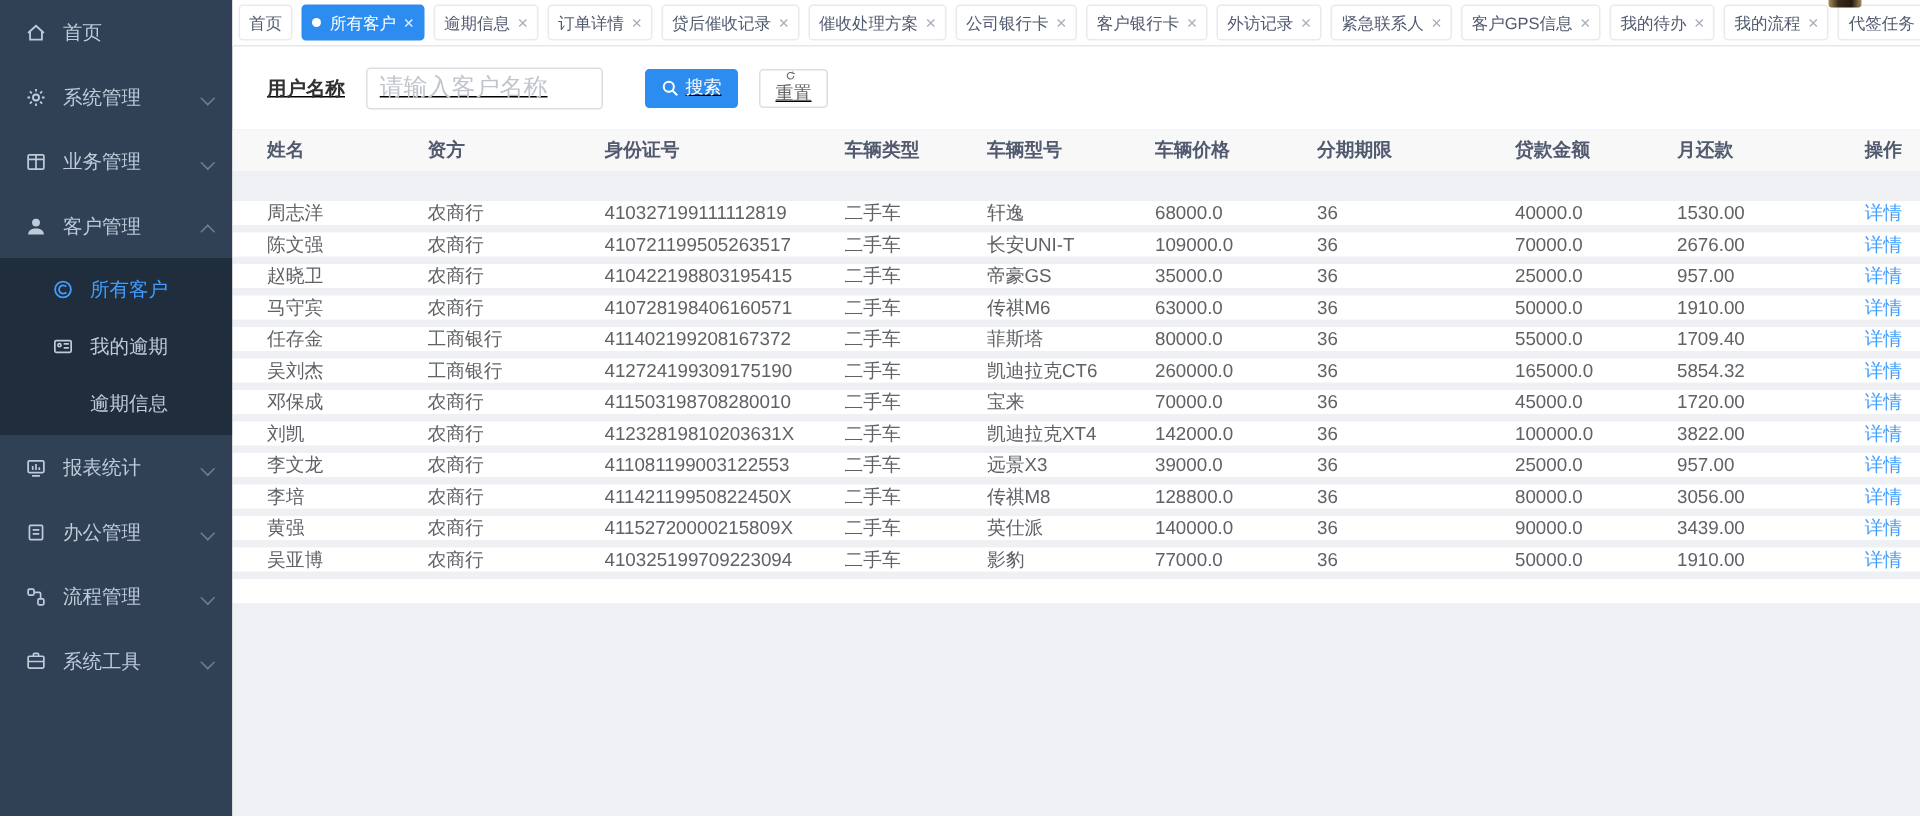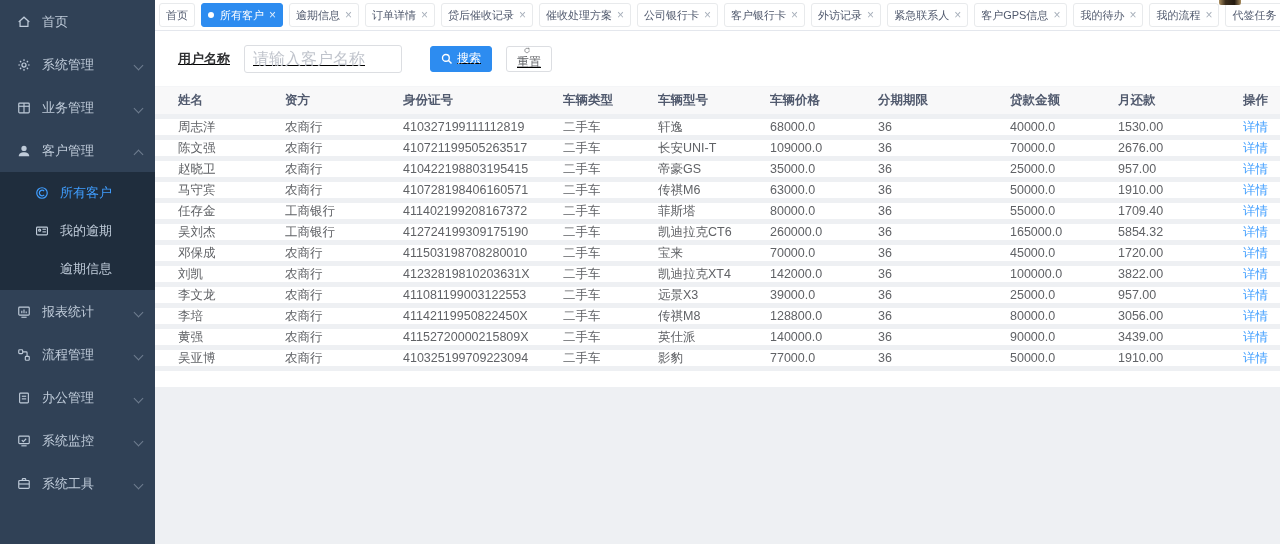--- a/index.html
+++ b/index.html
@@ -37,21 +37,21 @@
   .search-input { width:158px; height:28px; border:1px solid #dcdee2; border-radius:3px; padding:0 8px; font-size:16px; color:#515a6e; outline:none; }
   .search-input::placeholder { color:#c0c4cc; }
   .btn { display:inline-flex; align-items:center; justify-content:center; height:26px; padding:0 10px; border-radius:3px; font-size:12px; cursor:pointer; }
   .btn svg { width:12px; height:12px; margin-right:4px; }
   .btn-primary { background:#2d8cf0; border:1px solid #2d8cf0; color:#fff; margin-left:28px; }
   .btn-default { background:#fff; border:1px solid #dcdee2; color:#606266; margin-left:14px;flex-direction:column; }
 
   
   .table-wrap { flex:1; background:#eef0f3; overflow:hidden; }
   .trow { display:grid; grid-template-columns:107px 118px 160px 95px 112px 108px 132px 108px 125px 1fr; align-items:center; padding-left:23px; background:#fff; height:16px; margin-bottom:5px; font-size:12.5px; color:#606266; }
-  .trow.thead { height:27px; margin-bottom:5px; background:#f8f8f9; font-weight:bold; color:#515a6e; }
+  .trow.thead { height:27px; margin-bottom:20px; background:#f8f8f9; font-weight:bold; color:#515a6e; }
   .tcell { overflow:hidden; white-space:nowrap; text-overflow:ellipsis; padding-right:6px; }
   .link { color:#409eff; cursor:pointer; }
 </style>
 </head>
 <body>
 
 <aside class="sidebar">
   <nav>
       <div class="menu-item">
         <span class="mi-icon">
@@ -128,48 +128,37 @@
             <line x1="10.5" y1="9.5" x2="10.5" y2="7.5"></line>
             <line x1="5" y1="14" x2="11" y2="14"></line>
           </svg>
         </span>
         <span class="mi-label">报表统计</span>
         <span class="chev "></span>
       </div>
       <div class="menu-item">
         <span class="mi-icon">
           <svg viewBox="0 0 16 16" fill="none" stroke="currentColor" stroke-width="1.3">
+            <rect x="3" y="2.5" width="10" height="11" rx="1"></rect>
+            <line x1="5.5" y1="6" x2="10.5" y2="6"></line>
+            <line x1="5.5" y1="9" x2="10.5" y2="9"></line>
+          </svg>
+        </span>
+        <span class="mi-label">办公管理</span>
+        <span class="chev "></span>
+      </div>
+      <div class="menu-item">
+        <span class="mi-icon">
+          <svg viewBox="0 0 16 16" fill="none" stroke="currentColor" stroke-width="1.3">
             <rect x="2" y="2" width="4.5" height="4.5" rx="1"></rect>
             <rect x="9.5" y="9.5" width="4.5" height="4.5" rx="1"></rect>
             <path d="M6.5 4.5h4a1 1 0 0 1 1 1v4"></path>
           </svg>
         </span>
         <span class="mi-label">流程管理</span>
-        <span class="chev "></span>
-      </div>
-      <div class="menu-item">
-        <span class="mi-icon">
-          <svg viewBox="0 0 16 16" fill="none" stroke="currentColor" stroke-width="1.3">
-            <rect x="3" y="2.5" width="10" height="11" rx="1"></rect>
-            <line x1="5.5" y1="6" x2="10.5" y2="6"></line>
-            <line x1="5.5" y1="9" x2="10.5" y2="9"></line>
-          </svg>
-        </span>
-        <span class="mi-label">办公管理</span>
-        <span class="chev "></span>
-      </div>
-      <div class="menu-item">
-        <span class="mi-icon">
-          <svg viewBox="0 0 16 16" fill="none" stroke="currentColor" stroke-width="1.3">
-            <rect x="2" y="2.5" width="12" height="8.5" rx="1"></rect>
-            <polyline points="5.5,7 7.2,8.7 10.5,5.4"></polyline>
-            <line x1="5" y1="13.5" x2="11" y2="13.5"></line>
-          </svg>
-        </span>
-        <span class="mi-label">系统监控</span>
         <span class="chev "></span>
       </div>
       <div class="menu-item">
         <span class="mi-icon">
           <svg viewBox="0 0 16 16" fill="none" stroke="currentColor" stroke-width="1.3">
             <rect x="2" y="4" width="12" height="9" rx="1"></rect>
             <path d="M6 4V2.8a1 1 0 0 1 1-1h2a1 1 0 0 1 1 1V4"></path>
             <line x1="2" y1="8" x2="14" y2="8"></line>
           </svg>
         </span>

